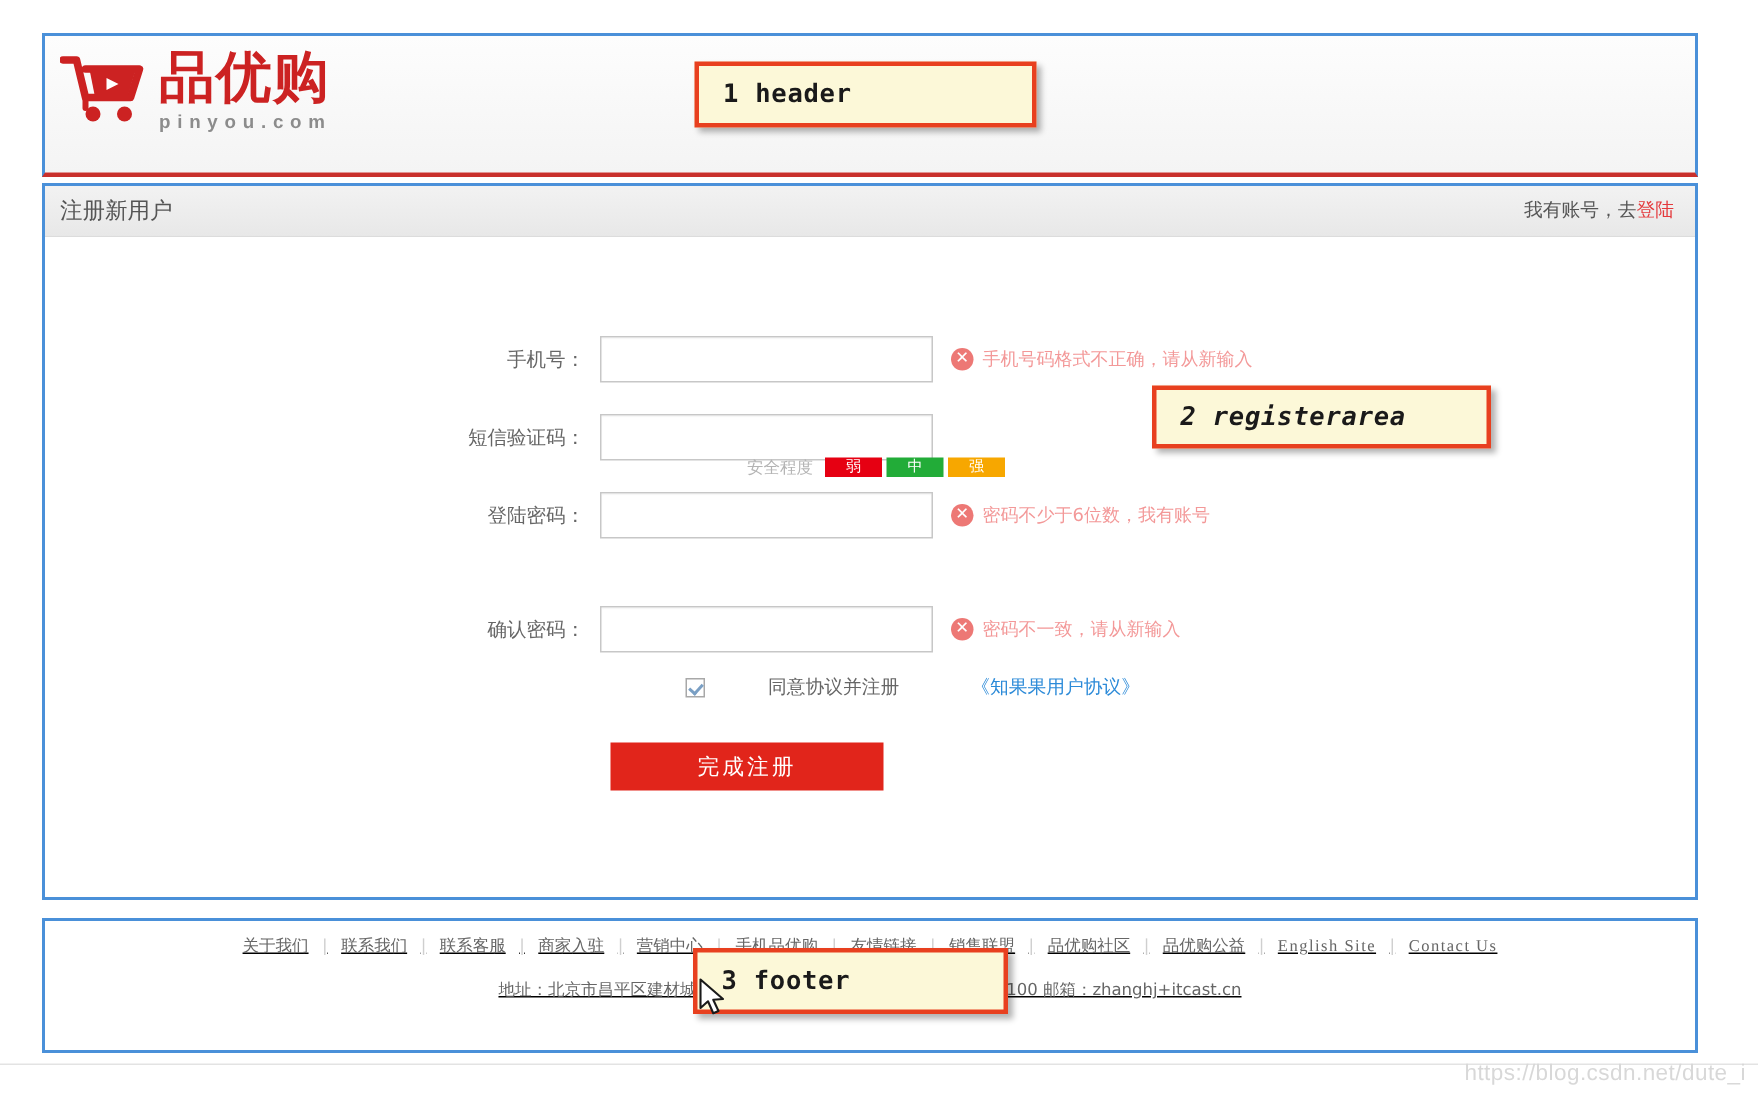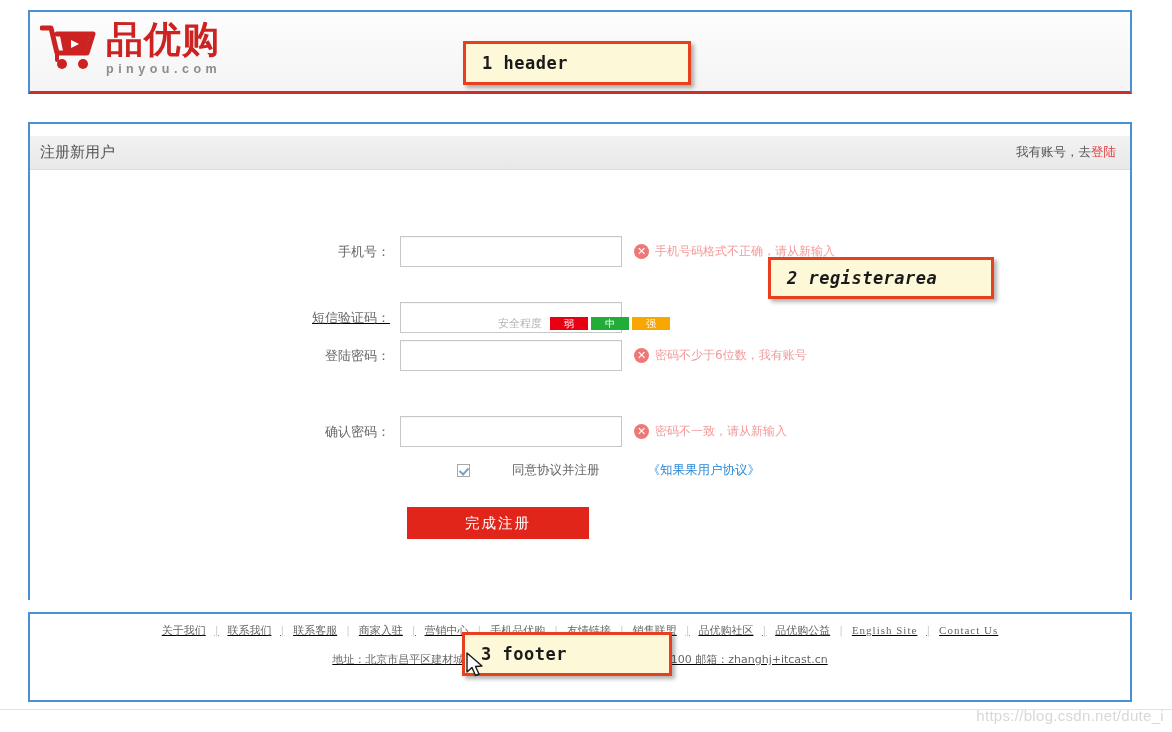--- a/index.html
+++ b/index.html
@@ -19,22 +19,22 @@
 
   
   .section {
     position: absolute;
     border: 2px solid #4a90d9;
     background: #ffffff;
   }
 
   
   #header-section {
-    left: 28px; top: 10px;
-    width: 1104px; height: 84px;
+    left: 28px; top: 22px;
+    width: 1104px; height: 96px;
     background: linear-gradient(to bottom,#fdfdfd 0%, #f4f4f4 100%);
     border-bottom: 3px solid #c9302c;
   }
   .logo-wrap {
     position: absolute;
     left: 10px; top: 8px;
     display: flex;
     align-items: flex-start;
   }
   .cart-icon { width: 62px; height: 52px; margin-top: 2px; }
@@ -62,21 +62,20 @@
     width: 1104px; height: 478px;
   }
   .reg-titlebar {
     height: 34px;
     background: linear-gradient(to bottom,#f2f2f2 0%, #e8e8e8 100%);
     border-bottom: 1px solid #dcdcdc;
     display: flex;
     align-items: center;
     justify-content: space-between;
     padding: 0 14px 0 10px;
-    margin-top: 12px;
   }
   .reg-title {
     font-size: 15px;
     color: #555555;
     font-family: "DejaVu Sans", sans-serif;
   }
   .reg-login-hint {
     font-size: 12.5px;
     color: #555555;
     font-family: Liberation Mono, monospace;
@@ -328,21 +327,21 @@
 
       <div class="form-row" style="top:66px;">
         <div class="f-label">手机号：</div>
         <input class="f-input" type="text" placeholder="" style="">
         <div class="err">
           <span class="err-icon">✕</span>
           <span>手机号码格式不正确，请从新输入</span>
         </div>
       </div>
 
-      <div class="form-row" style="top:132px;text-decoration:underline;">
+      <div class="form-row" style="top:118px;">
         <div class="f-label">短信验证码：</div>
         <input class="f-input" type="text" placeholder="" style="">
       </div>
 
       <div class="form-row" style="top:170px;">
         <div class="f-label">登陆密码：</div>
         <input class="f-input" type="password" placeholder="" style="">
         <div class="err">
           <span class="err-icon">✕</span>
           <span>密码不少于6位数，我有账号</span>

